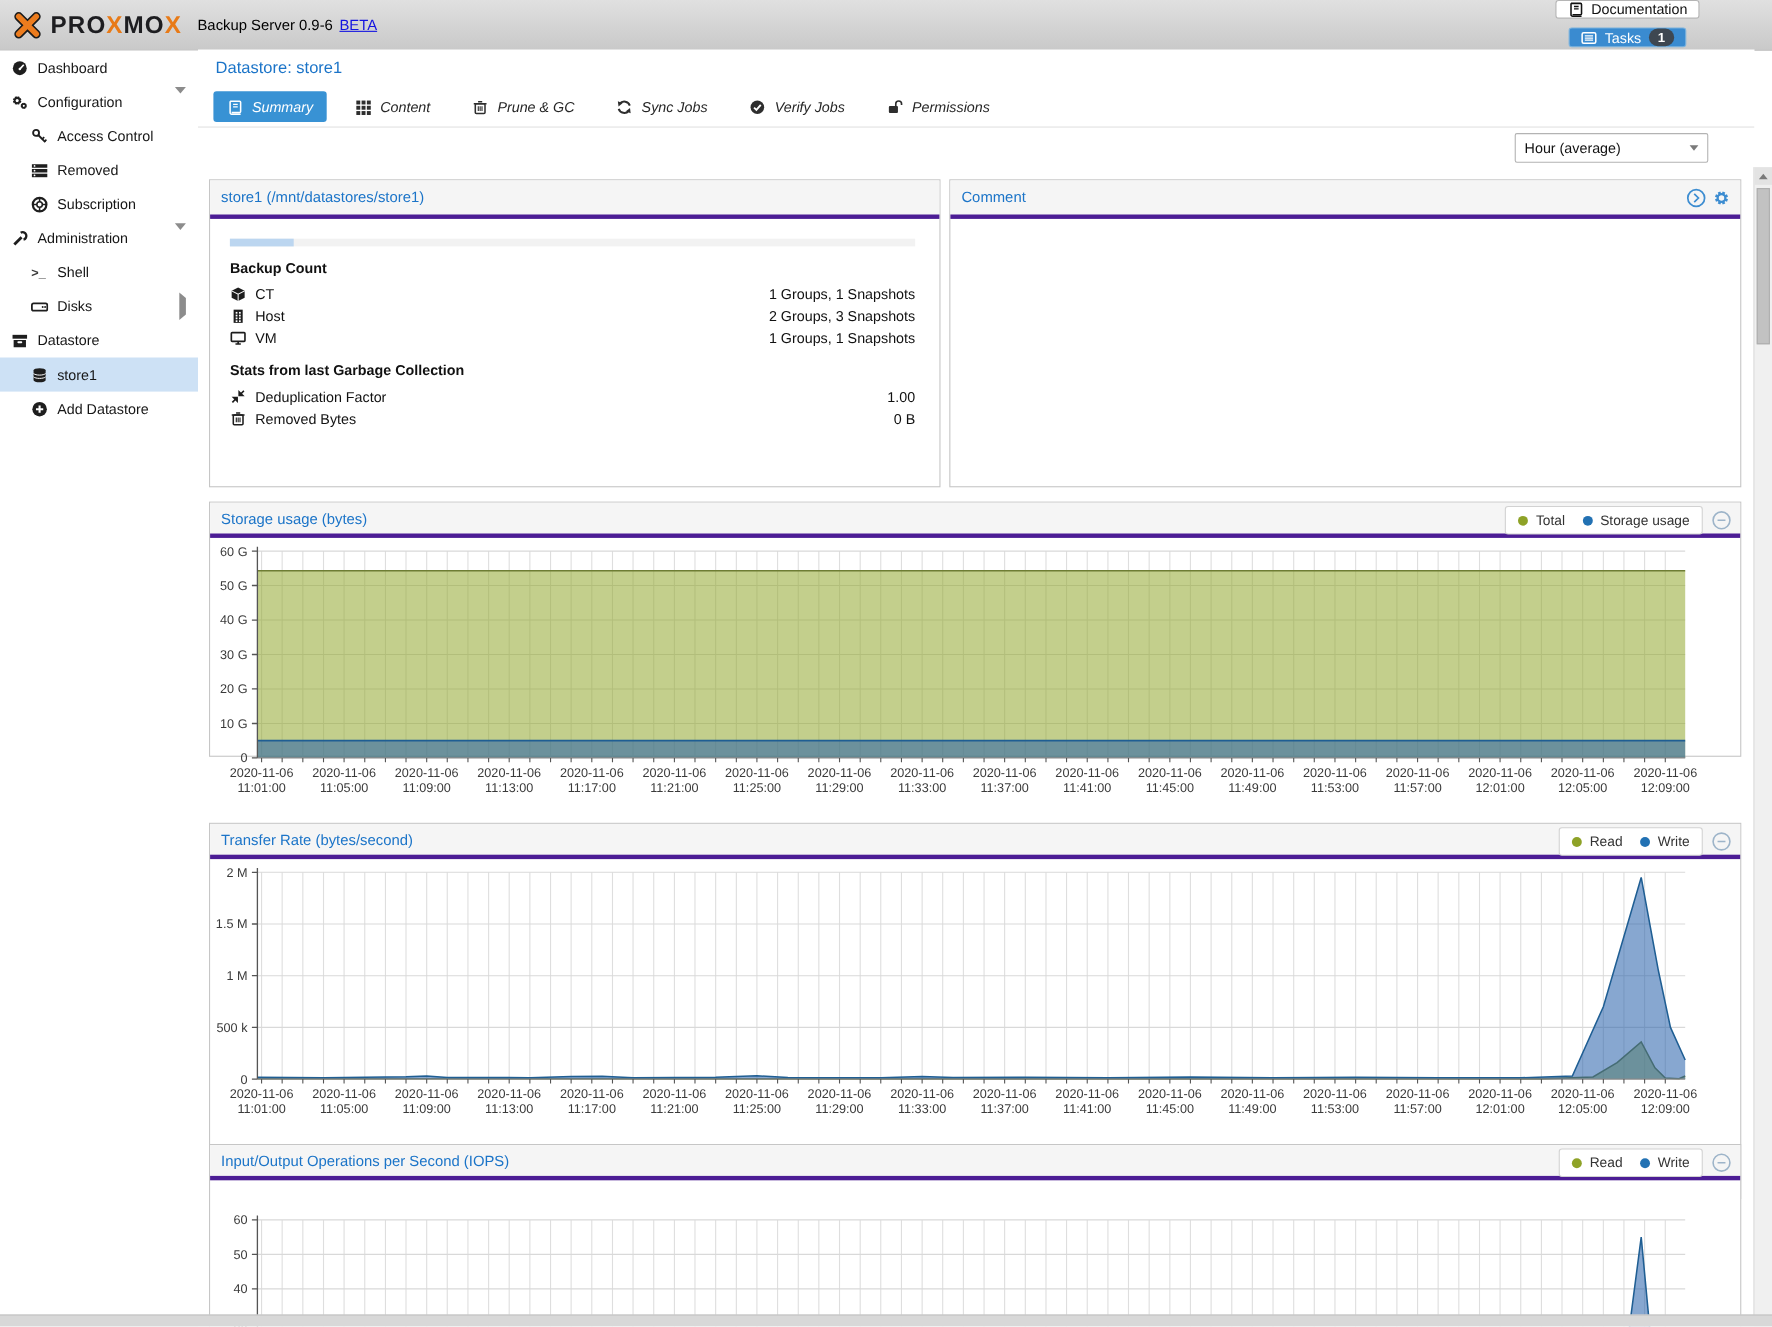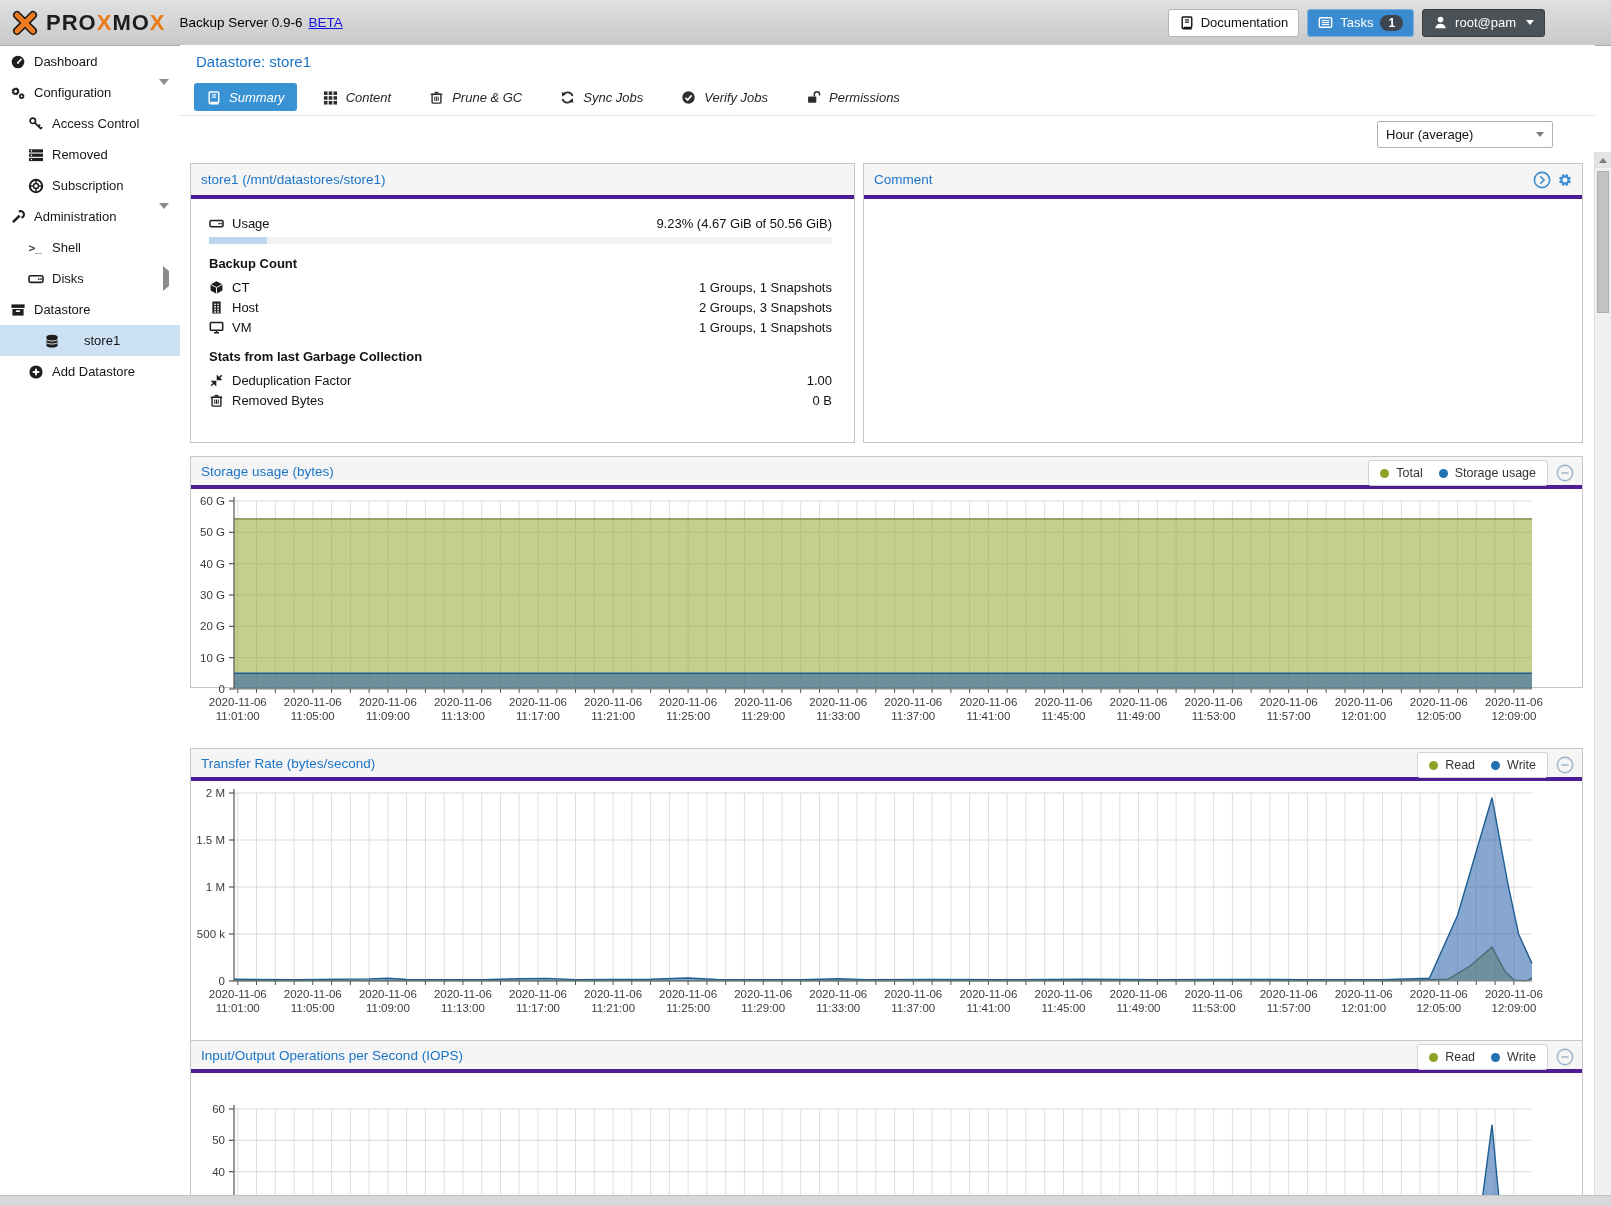--- a/index.html
+++ b/index.html
@@ -10,21 +10,21 @@
   
   #topbar{position:absolute;left:0;top:0;right:0;height:45px;
           background:linear-gradient(#e0e0e0,#c9c9c9);border-bottom:1px solid #aaa;
           display:flex;align-items:center;}
   #brand{display:flex;align-items:center;margin-left:10px;}
   #logo-x{width:30px;height:30px;margin-right:6px;}
   #wordmark{font-size:22px;font-weight:bold;letter-spacing:1px;color:#1d1d20;}
   #wordmark .ox{color:#e87a17;}
   #product-line{margin-left:14px;font-size:13.5px;color:#000;}
   #beta-link{margin-left:6px;font-size:13.5px;color:#1414e0;text-decoration:underline;cursor:pointer;}
-  #tb-right{position:absolute;right:66px;top:0;height:45px;display:flex;align-items:center;gap:8px;}
+  #tb-right{position:absolute;right:66px;top:0;height:45px;display:flex;align-items:center;gap:8px;flex-direction:column;}
   .tb-btn{height:26px;border-radius:3px;display:flex;align-items:center;gap:7px;
           padding:0 10px;font-size:13px;cursor:pointer;}
   .tb-btn .bico{width:15px;height:15px;}
   #btn-doc{background:#fff;border:1px solid #b5b5b5;color:#111;}
   #btn-tasks{background:#3a8bd0;border:1px solid #79b2de;color:#fff;}
   #tasks-badge{background:#3e4751;border-radius:9px;padding:1px 8px;font-weight:bold;font-size:12px;color:#fff;}
   #btn-user{background:#4b5257;border:1px solid #383e42;color:#fff;}
   .caret-down{width:0;height:0;border-left:4px solid transparent;border-right:4px solid transparent;
               border-top:5px solid currentColor;display:inline-block;margin-left:3px;}
 
@@ -264,21 +264,21 @@
       <div class="side-item" style="padding-left: 10px;">
         <span class="side-icon">
           <svg viewBox="0 0 16 16">
             <rect x="1.4" y="2.4" width="13.2" height="3.5" fill="currentColor"></rect>
             <path d="M2.4 7h11.2v6.6H2.4z" fill="currentColor"></path>
             <rect x="5.8" y="8.3" width="4.4" height="1.7" rx="0.8" fill="#fff"></rect>
           </svg>
         </span>
         <span>Datastore</span>
       </div>
-      <div class="side-item selected" style="padding-left: 44px; gap: 16px;">
+      <div class="side-item selected" style="padding-left: 28px;">
         <span class="side-icon">
           <svg viewBox="0 0 16 16">
             <path d="M2.5 3.7v8.7c0 1.3 2.5 2.1 5.5 2.1s5.5-.8 5.5-2.1V3.7z" fill="currentColor"></path>
             <ellipse cx="8" cy="3.7" rx="5.5" ry="2" fill="currentColor"></ellipse>
             <path d="M2.5 6.6c1 .9 3 1.4 5.5 1.4s4.5-.5 5.5-1.4M2.5 9.6c1 .9 3 1.4 5.5 1.4s4.5-.5 5.5-1.4" stroke="#fff" stroke-width="0.9" fill="none"></path>
           </svg>
         </span>
         <span>store1</span>
       </div>
       <div class="side-item" style="padding-left: 28px;">
@@ -372,31 +372,20 @@
     <div id="tf-select">
       <span>Hour (average)</span>
       <span class="caret-down"></span>
     </div>
 
     <section class="panel" id="store-panel" style="left:10px;top:118px;width:665px;height:280px;">
       <div class="panel-h tall">
         <span class="panel-title">store1 (/mnt/datastores/store1)</span>
       </div>
       <div id="store-body">
-          <div class="srow">
-            <span class="si">
-              <svg viewBox="0 0 16 16">
-                <rect x="1" y="4.8" width="14" height="6.6" rx="1.6" fill="none" stroke="currentColor" stroke-width="1.6"></rect>
-                <circle cx="10.8" cy="8.1" r="0.9" fill="currentColor"></circle>
-                <circle cx="13" cy="8.1" r="0.9" fill="currentColor"></circle>
-              </svg>
-            </span>
-            <span>Usage</span>
-            <span class="val">9.23% (4.67 GiB of 50.56 GiB)</span>
-          </div>
           <div id="usage-bar">
             <div id="usage-fill" style="width: 9.23%;"></div>
           </div>
           <div class="sect">Backup Count</div>
           <div class="srow">
             <span class="si">
               <svg viewBox="0 0 16 16">
                 <polygon points="8,1.4 14.3,4.7 14.3,11.3 8,14.6 1.7,11.3 1.7,4.7" fill="currentColor"></polygon>
                 <polyline points="1.7,4.7 8,8 14.3,4.7" fill="none" stroke="#fff" stroke-width="1"></polyline>
                 <line x1="8" y1="8" x2="8" y2="14.6" stroke="#fff" stroke-width="1"></line>

